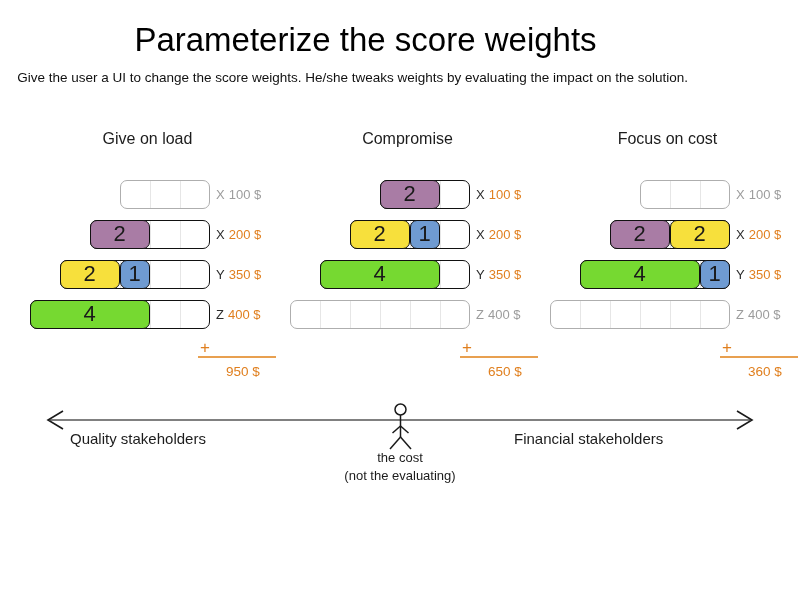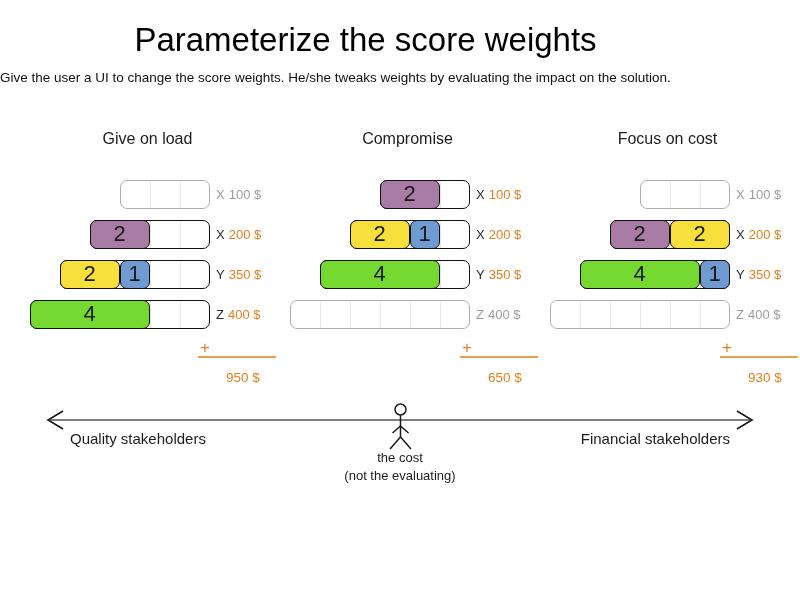--- a/index.html
+++ b/index.html
@@ -1,21 +1,21 @@
 <!DOCTYPE html>
 <html><head>
 <meta charset="utf-8">
 <style>
   html,body { margin:0; padding:0; background:#ffffff; }
   body { width:800px; height:600px; position:relative; overflow:hidden;
          font-family:"Liberation Sans","DejaVu Sans",sans-serif; color:#111; }
 
   .title { position:absolute; top:21px; left:0; width:731px; text-align:center;
            font-size:33px; color:#000; letter-spacing:0; }
-  .subtitle { position:absolute; top:70px; left:0; width:688px; text-align:left;
+  .subtitle { position:absolute; top:70px; left:0; width:688px; text-align:right;
               font-size:13.5px; color:#111; }
 
   .col-header { position:absolute; top:130px; width:235px; text-align:center;
                 font-size:16px; color:#1c1c1c; }
 
   .wbox { position:absolute; height:29px; box-sizing:border-box; border-radius:7px;
           background:repeating-linear-gradient(90deg,#ffffff 0px,#ffffff 29px,#e6e6e6 29px,#e6e6e6 30px); }
   .wbox.active   { border:1.5px solid #111; }
   .wbox.inactive { border:1px solid #aeaeae; }
 
@@ -26,27 +26,27 @@
 
   .rowlabel { position:absolute; height:29px; line-height:29px; font-size:13px; white-space:nowrap; }
   .rowlabel .letter { margin-right:4px; }
   .rowlabel.active .letter { color:#2b2b2b; }
   .rowlabel.active .price  { color:#e07f1e; }
   .rowlabel.inactive .letter, .rowlabel.inactive .price { color:#9c9c9c; }
 
   .total { position:absolute; top:340px; width:78px; }
   .total .plus   { font-size:17px; line-height:15px; padding-left:2px; color:#e07f1e; }
   .total .rule   { border-top:2px solid #e8a050; margin-top:1px; }
-  .total .amount { text-align:center; padding-left:12px; margin-top:12px;
+  .total .amount { text-align:center; padding-left:12px; margin-top:6px;
                    font-size:13.5px; color:#e07f1e; }
 
   .axis-svg { position:absolute; left:0; top:399px; }
   .axis-label { position:absolute; font-size:15px; color:#1c1c1c; }
   .axis-label.left  { left:70px;  top:430px; }
-  .axis-label.right { left:530px; top:430px; width:200px; text-align:right; }
+  .axis-label.right { left:514px; top:430px; width:200px; }
   .user-caption { position:absolute; left:0; width:800px; text-align:center;
                   font-size:13px; color:#1c1c1c; }
   .user-caption.l1 { top:450px; }
   .user-caption.l2 { top:468px; }
 </style>
 </head>
 <body>
 
 <div class="title">Parameterize the score weights</div>
 <div class="subtitle">Give the user a UI to change the score weights. He/she tweaks weights by evaluating the impact on the solution.</div>
@@ -145,21 +145,21 @@
     </div>
 </div>
 <div class="rowlabel active" style="left:736px; top:260px"><span class="letter">Y</span><span class="price">350 $</span></div>
 
 <div class="wbox inactive" style="left:550px; top:300px; width:180px"></div>
 <div class="rowlabel inactive" style="left:736px; top:300px"><span class="letter">Z</span><span class="price">400 $</span></div>
 
 <div class="total" style="left:720px">
   <div class="plus">+</div>
   <div class="rule"></div>
-  <div class="amount">930 $</div>
+  <div class="amount">360 $</div>
 </div>
 
 <svg class="axis-svg" width="800" height="56" viewBox="0 0 800 56">
   <line x1="50" y1="21" x2="750" y2="21" stroke="#808080" stroke-width="2"></line>
   <polyline points="63,12 48,21 63,30" fill="none" stroke="#1a1a1a" stroke-width="1.6"></polyline>
   <polyline points="737,12 752,21 737,30" fill="none" stroke="#1a1a1a" stroke-width="1.6"></polyline>
   <g stroke="#1a1a1a" stroke-width="1.5" fill="none">
     <circle cx="400.5" cy="10.5" r="5.5" fill="#ffffff"></circle>
     <line x1="400.5" y1="16" x2="400.5" y2="38"></line>
     <line x1="400.5" y1="27" x2="392.5" y2="34"></line>

